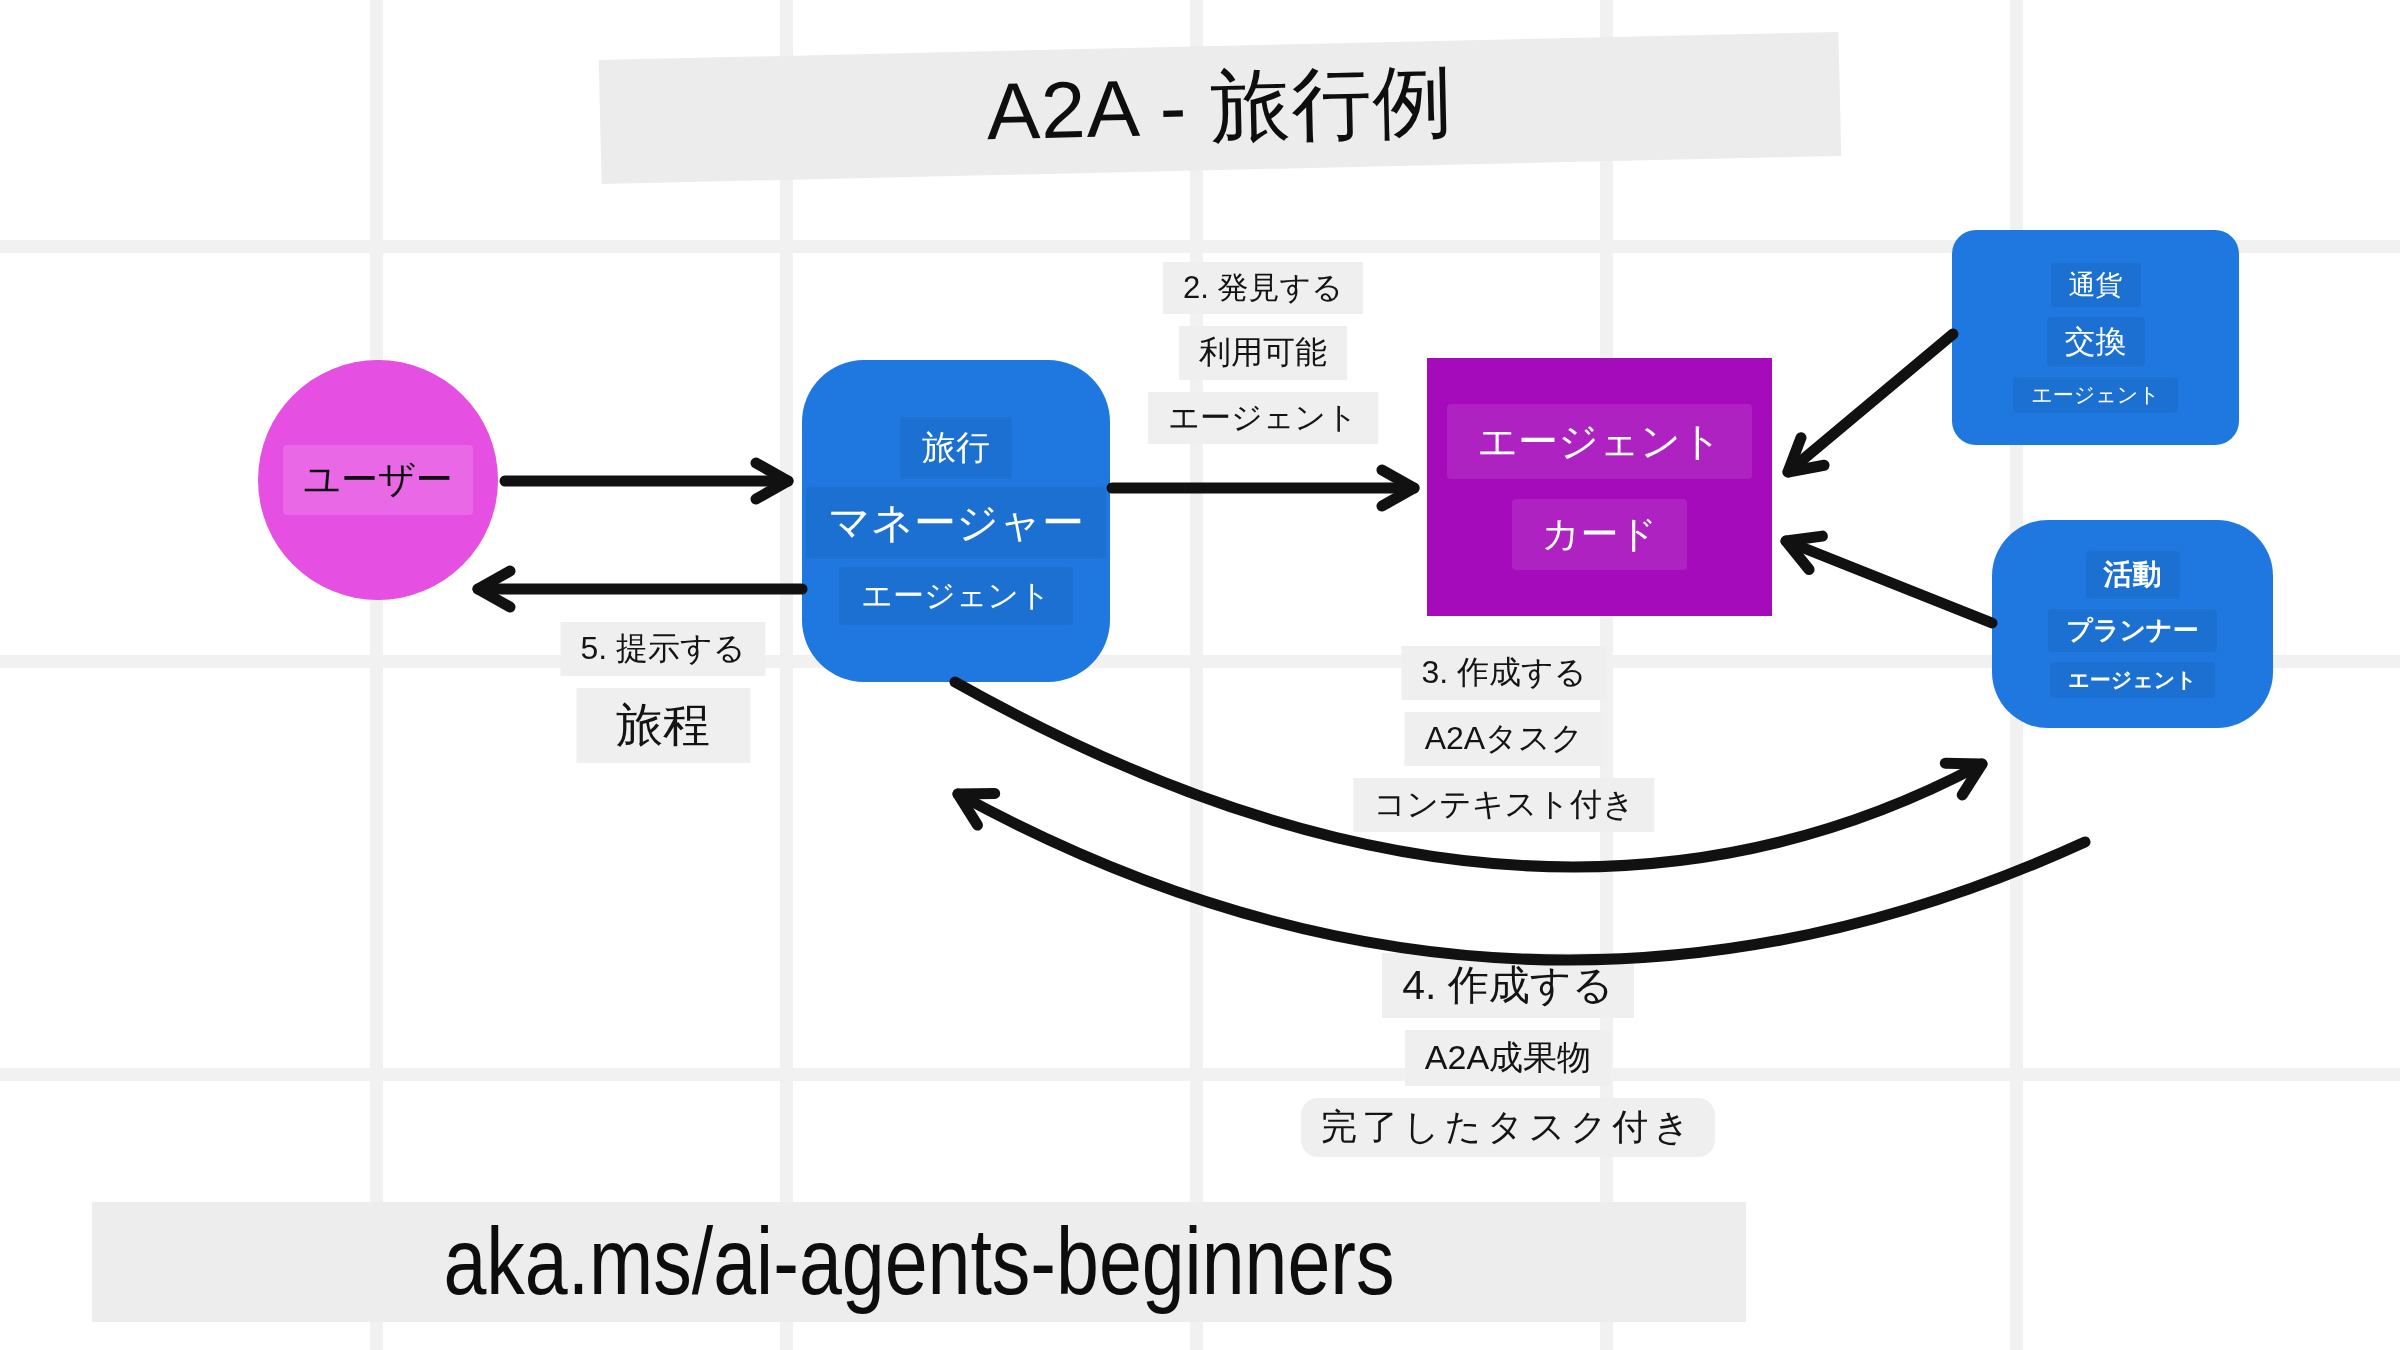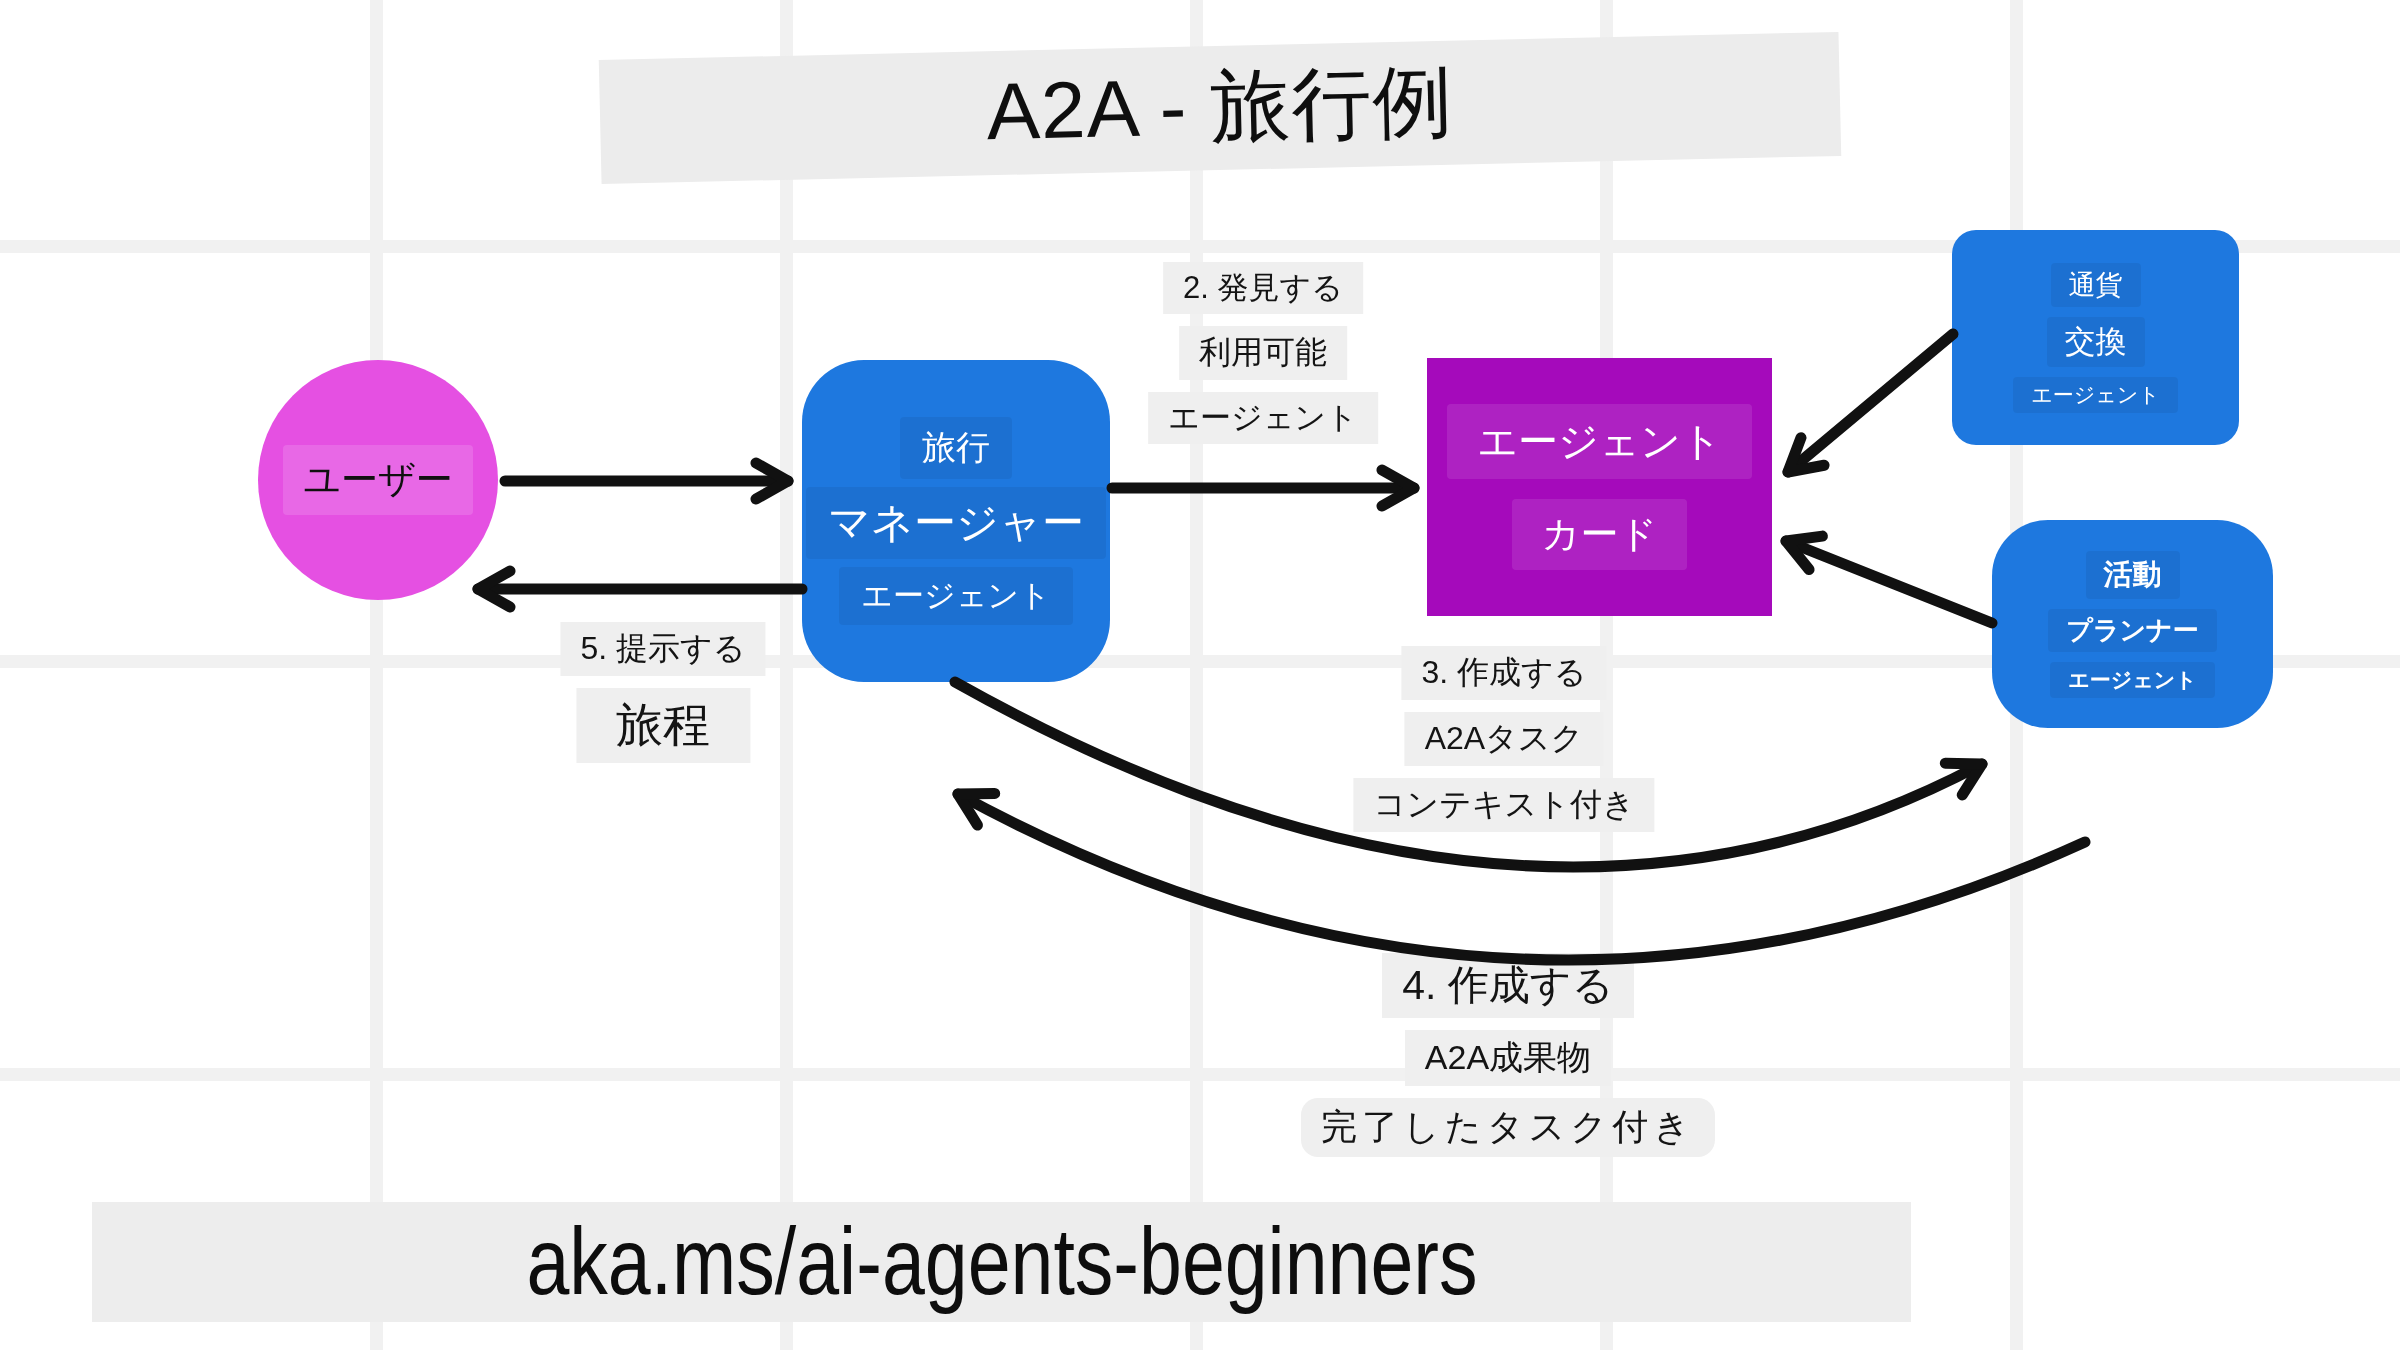--- a/index.html
+++ b/index.html
@@ -60,21 +60,21 @@
   #step2 .s1{font-size:31px;} #step2 .s2{font-size:32px;} #step2 .s3{font-size:31px;}
   #step3{left:1504px;top:646px;}
   #step3 .s1{font-size:32px;} #step3 .s2{font-size:32px;} #step3 .s3{font-size:32px;}
   #step4{left:1508px;top:953px;}
   #step4 .s1{font-size:41px;} #step4 .s2{font-size:34px;} #step4 .s3{font-size:36px;letter-spacing:5px;border-radius:17px;}
   #step5{left:663px;top:622px;}
   #step5 .s1{font-size:32px;} #step5 .s2{font-size:47px;padding:6px 40px;}
 
   
   .url-band{
-    position:absolute;left:92px;top:1202px;width:1819px;height:120px;background:#EDEDED;z-index:2;
+    position:absolute;left:92px;top:1202px;width:1654px;height:120px;background:#EDEDED;z-index:2;
     display:flex;align-items:center;justify-content:center;
   }
   .url-band .u{font-size:94px;color:#0d0d0d;transform:scaleX(0.82);transform-origin:center;}
 
   
   #arrows{position:absolute;left:0;top:0;z-index:3;pointer-events:none;}
 </style>
 </head>
 <body>
 

